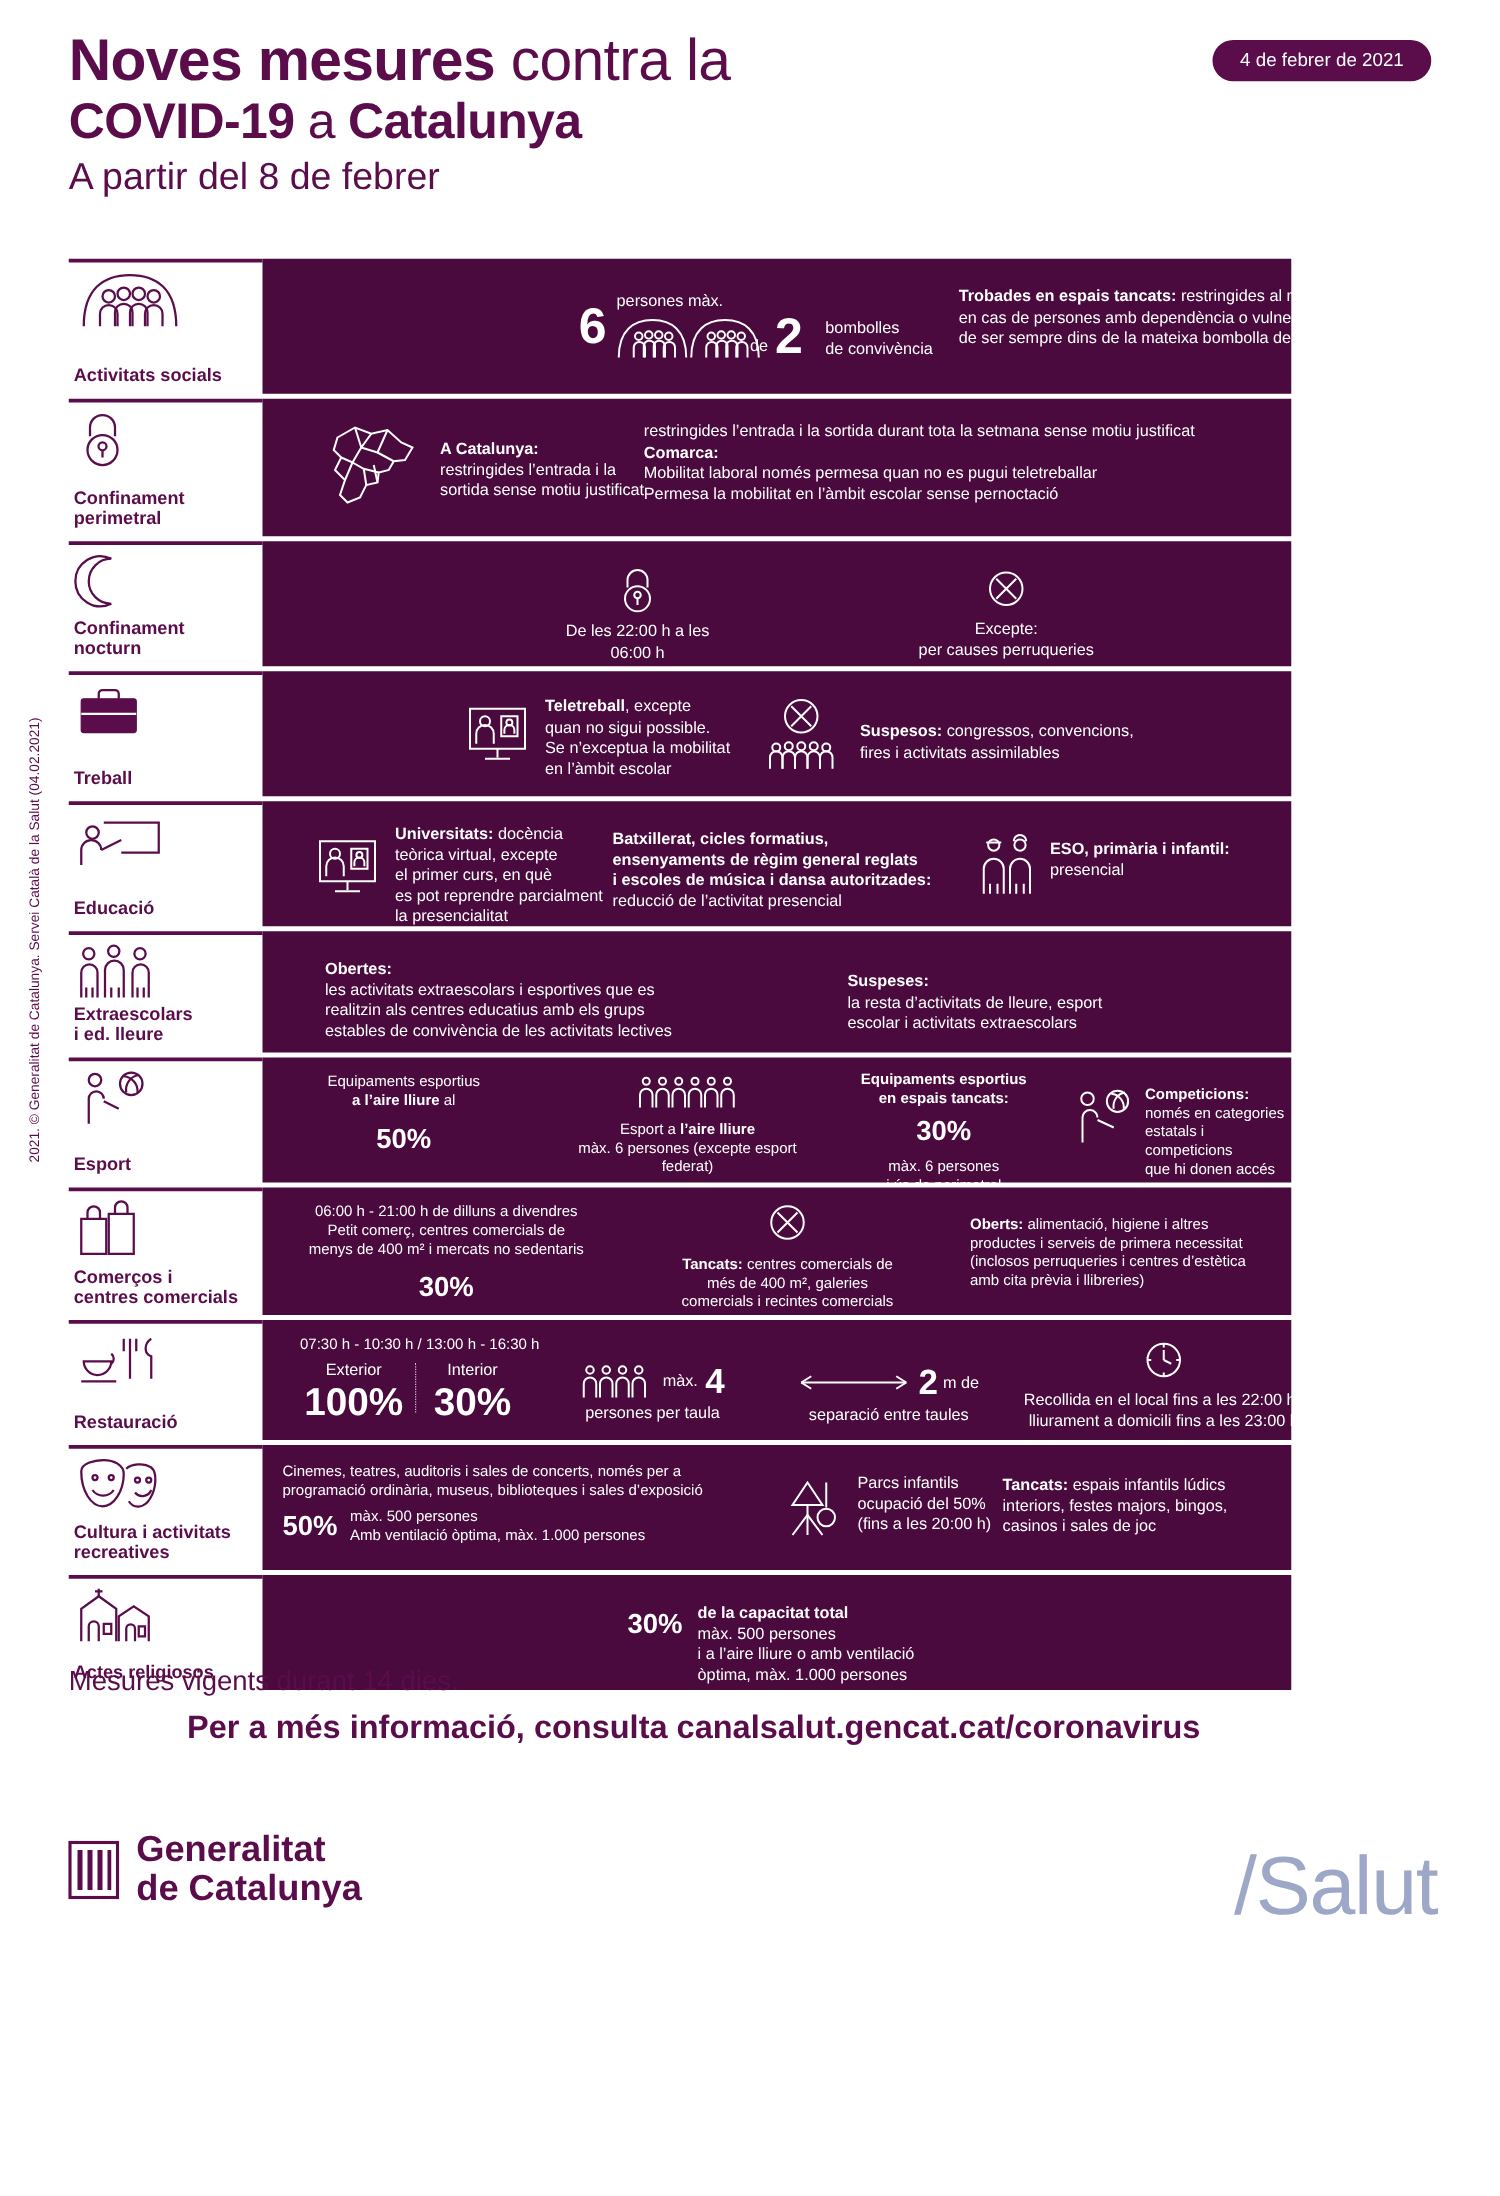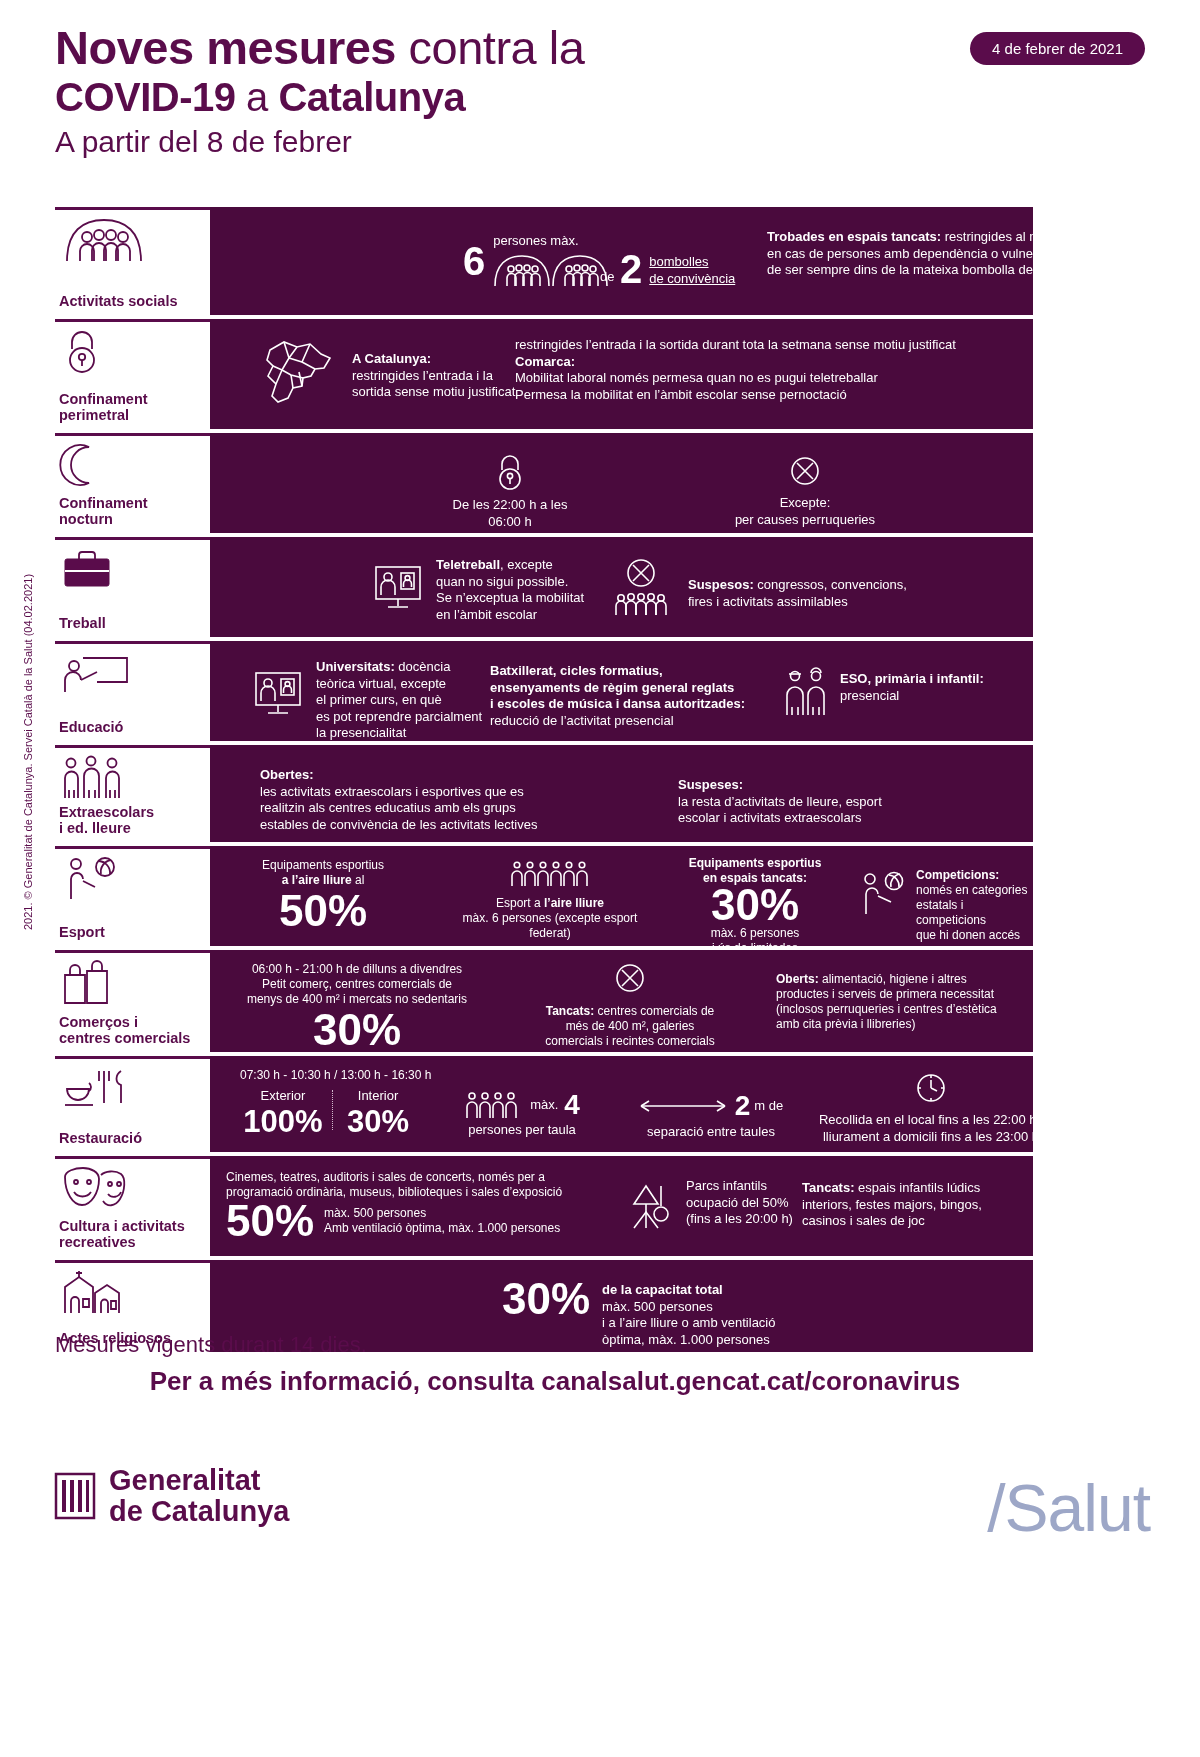--- a/index.html
+++ b/index.html
@@ -48,21 +48,21 @@
   .content-cell {
     flex:1 1 auto; background:#4a0a3d; position:relative;
     padding:10px 12px 10px 12px;
     display:flex; align-items:center;
   }
 
   
   .blk { position:absolute; }
   .t { font-size:13px; line-height:16.5px; font-weight:400; }
   .t b, .bold { font-weight:bold; }
-  .big { font-size:44px; font-weight:bold; line-height:34px; }
+  .big { font-size:22px; font-weight:bold; line-height:34px; }
   .big2 { font-size:28px; font-weight:bold; line-height:28px; }
   .sm { font-size:12px; line-height:15px; }
   .ctr { text-align:center; }
 
   svg { display:block; overflow:visible; }
   .st { fill:none; stroke:#ffffff; stroke-width:1.6; }
   .stp { fill:none; stroke:#5a0c4b; stroke-width:1.8; }
 
   
   .side-copy {
@@ -139,21 +139,21 @@
                   <path class="st" d="M80 34 v-9 a4.5 4.5 0 0 1 9 0 v9"></path>
                 <path class="st" d="M88 34 v-9 a4.5 4.5 0 0 1 9 0 v9"></path>
                   <path class="st" d="M96 34 v-8 a4.5 4.5 0 0 1 9 0 v8"></path>
               </svg>
             </div>
           </div>
         </div>
         <div class="blk t" style="left:390px; top:62px;">de</div>
         <div class="blk" style="left:410px; top:44px; display:flex; align-items:flex-start;">
           <div class="big" style="font-size:40px; line-height:36px;">2</div>
-          <div style="margin-left:7px; margin-top:3px;text-decoration:underline;">
+          <div style="margin-left:18px; margin-top:3px;">
             <div class="t">bombolles</div>
             <div class="t">de convivència</div>
           </div>
         </div>
         <div class="blk" style="left:557px; top:22px; width:395px;">
           <div class="t"><span class="bold">Trobades en espais tancats:</span><span> restringides al màxim i limitades</span></div>
           <div class="t">en cas de persones amb dependència o vulnerabilitat, que hauran</div>
           <div class="t">de ser sempre dins de la mateixa bombolla de convivència</div>
         </div>
       </div>
@@ -420,21 +420,21 @@
           </div>
           <div class="sm" style="margin-top:8px;"><span>Esport a </span><span class="bold">l’aire lliure</span></div>
           <div class="sm">màx. 6 persones (excepte esport</div>
           <div class="sm">federat)</div>
         </div>
         <div class="blk ctr" style="left:430px; top:10px; width:230px;">
           <div class="sm bold">Equipaments esportius</div>
           <div class="sm bold">en espais tancats:</div>
           <div class="big" style="margin-top:2px;">30%</div>
           <div class="sm" style="margin-top:4px;">màx. 6 persones</div>
-          <div class="sm">i ús de limitades</div>
+          <div class="sm">i ús de perimetral</div>
         </div>
         <div class="blk" style="left:648px; top:22px; display:flex; align-items:flex-start;">
           <span>
             <svg width="50" height="46" viewBox="0 0 50 46" style="margin-top:2px;">
               <circle class="st" cx="12" cy="9" r="5"></circle>
               <path class="st" d="M8 44 v-20 a6 6 0 0 1 12 0"></path>
               <path class="st" d="M20 26 L33 32"></path>
               <circle class="st" cx="36" cy="11" r="8.5"></circle>
               <path class="st" d="M31 5 a11 11 0 0 1 10 12 M42 4 a11 11 0 0 0 -9 13"></path>
             </svg>

